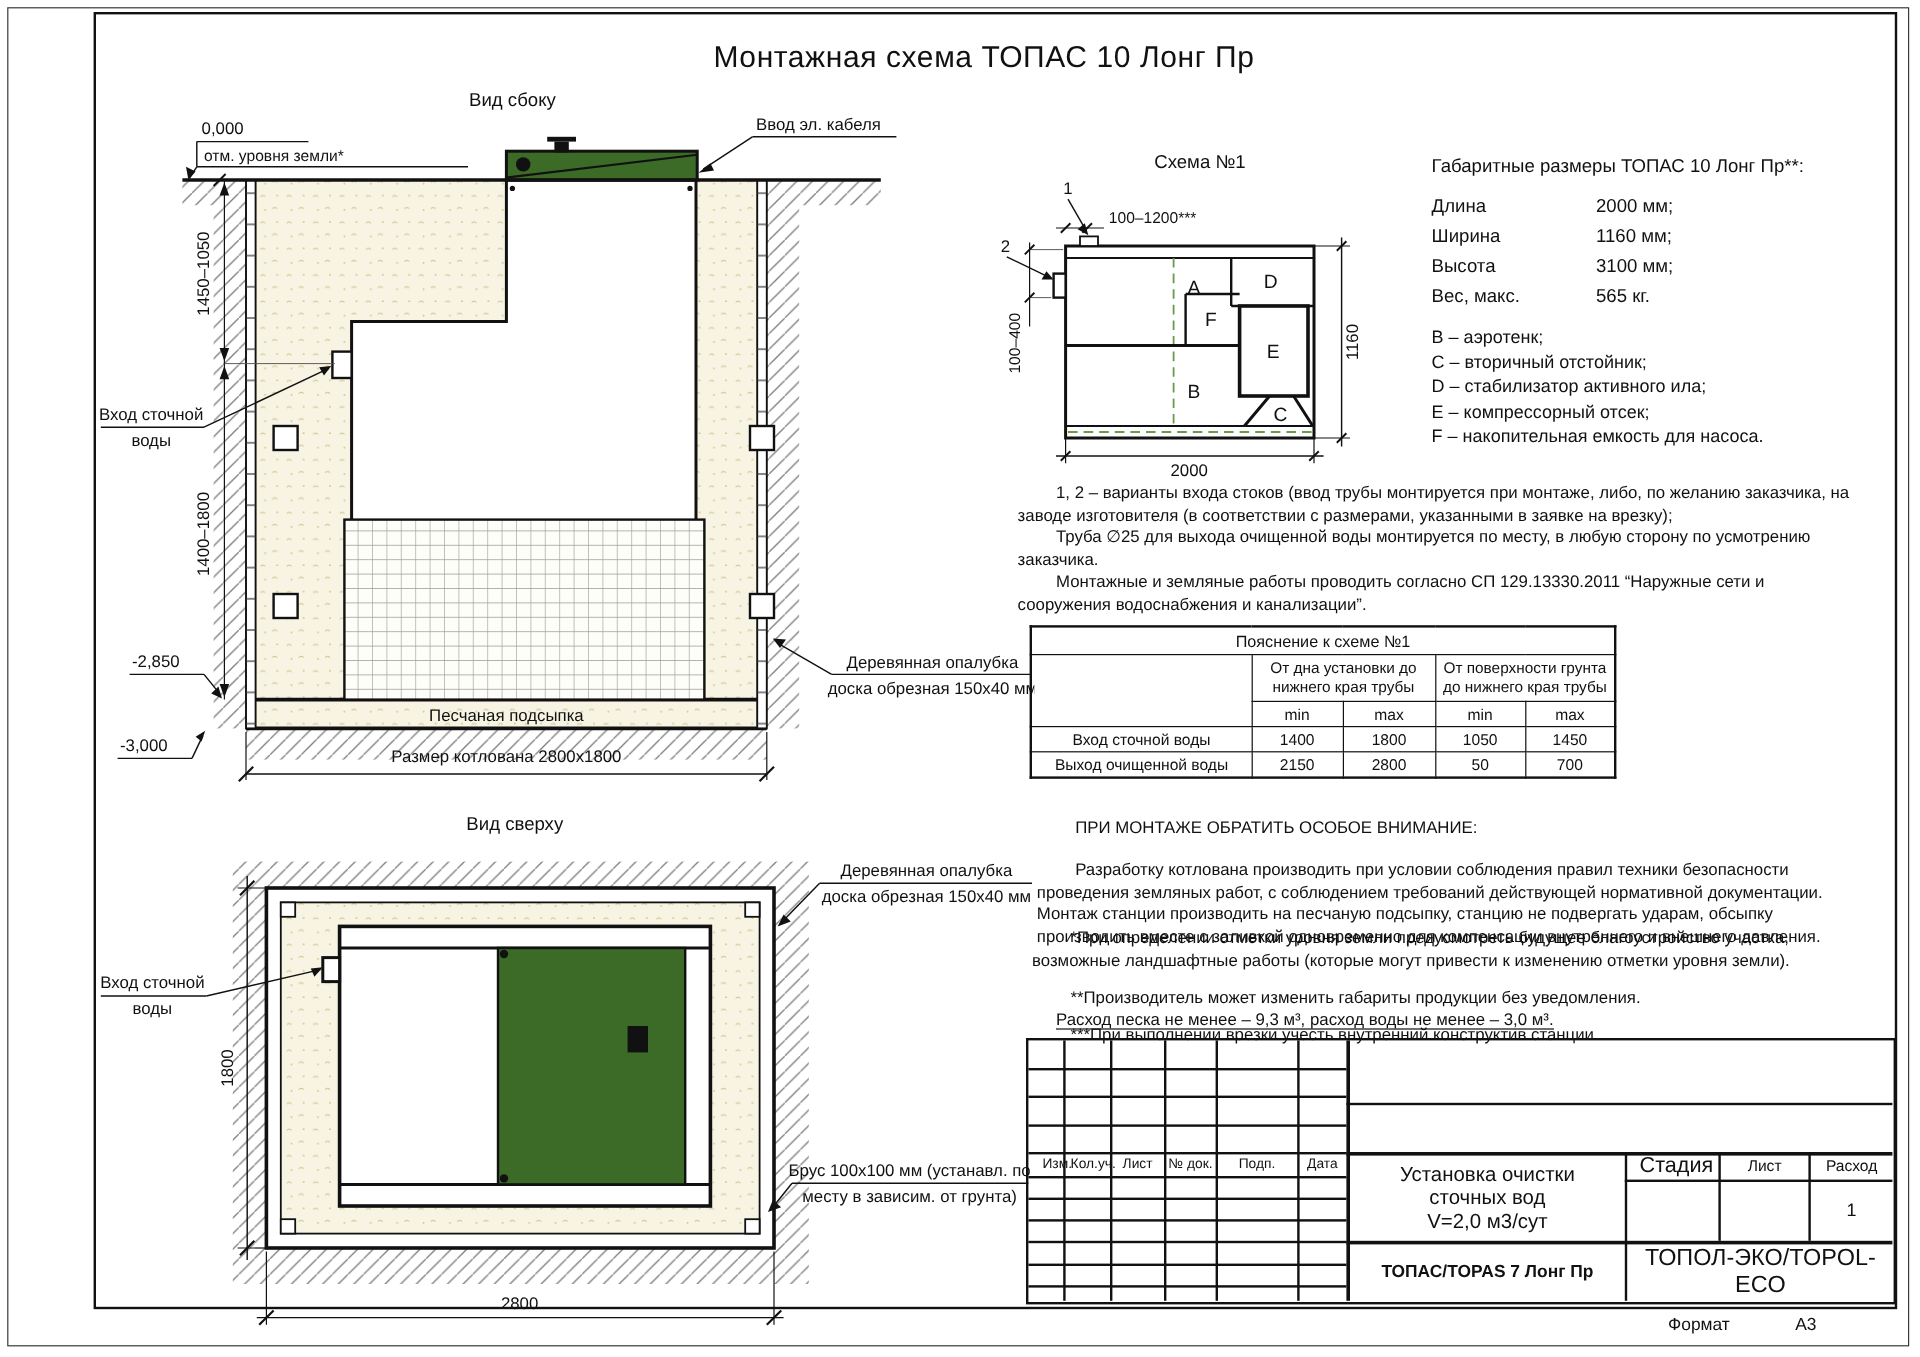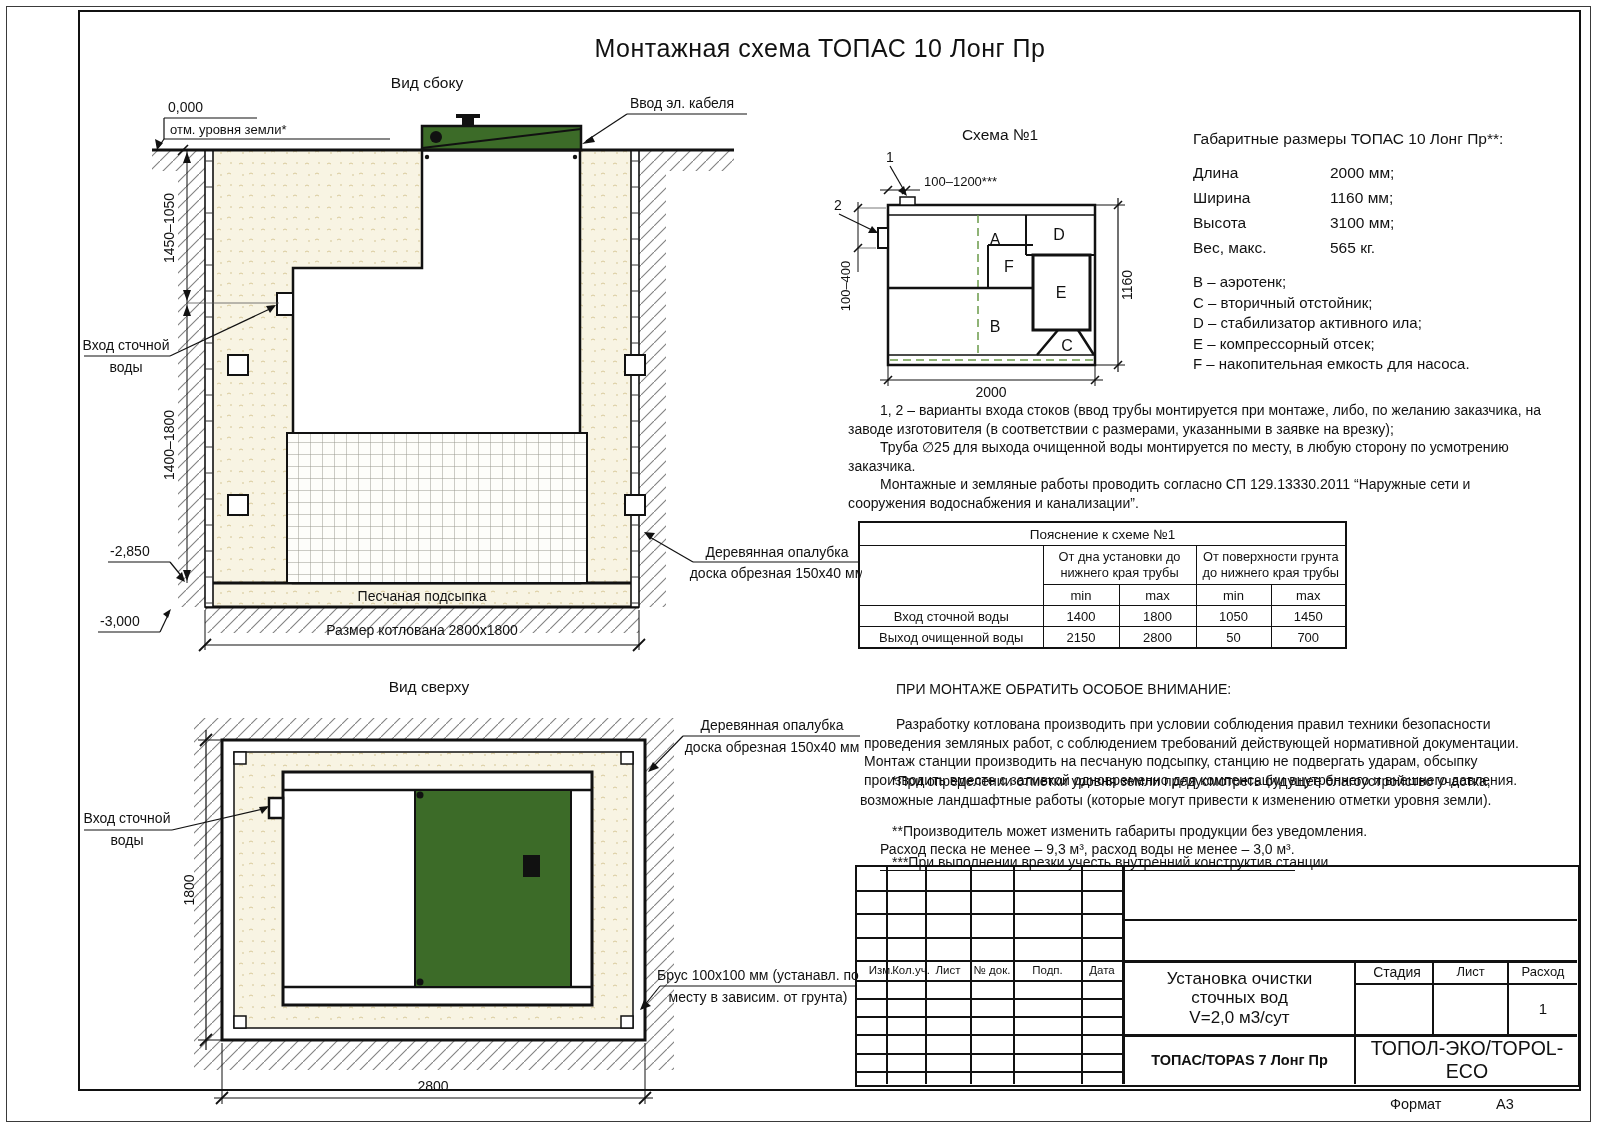--- a/index.html
+++ b/index.html
@@ -23,21 +23,21 @@
   .notes p.gap{}
   table.exp{position:absolute;left:858px;top:521px;border-collapse:collapse;table-layout:fixed;
             font-size:13px;border:2px solid #111}
   .exp td{border:1.6px solid #111;text-align:center;padding:0;height:20px;overflow:hidden}
   .exp .tt{height:22px;font-size:13.5px}
   .exp .g{height:38px;line-height:1.25;font-size:12.8px}
   .att{left:848px;top:664px;width:700px;font-size:14px;line-height:18.8px}
   .att p{margin:16px;text-indent:32px}
   .stars{left:848px;top:760px;width:706px;font-size:14px;line-height:19px}
   .stars p{margin:12px;text-indent:32px}
-  .consume{left:880px;top:841px;font-size:14px;border-bottom:1.5px solid #111;padding-bottom:13px}
+  .consume{left:880px;top:841px;font-size:14px;border-bottom:1.5px solid #111;padding-bottom:0}
   .stamp{left:855px;top:865px;width:725px;height:222px;border:2.5px solid #111;box-sizing:border-box}
   .ln{position:absolute;background:#111}
   .cell{position:absolute;display:flex;align-items:center;justify-content:center;text-align:center}
   .hdr{font-size:11.5px}
   .doc-title{flex-direction:column;font-size:17px;line-height:1.12}
   .fmt{font-size:14.5px}
 </style>
 </head>
 <body>
 
@@ -450,21 +450,21 @@
   <div class="cell hdr" style="left:114px;top:93px;width:42px;height:20px">№ док.</div>
   <div class="cell hdr" style="left:157px;top:93px;width:67px;height:20px">Подп.</div>
   <div class="cell hdr" style="left:225px;top:93px;width:40px;height:20px">Дата</div>
 
   <div class="cell doc-title" style="left:268px;top:95px;width:229px;height:72px">
     <div>Установка очистки</div>
     <div>сточных вод</div>
     <div>V=2,0 м3/сут</div>
   </div>
 
-  <div class="cell" style="left:499px;top:93px;width:82px;height:23px;font-size:14px">Стадия</div>
+  <div class="cell" style="left:499px;top:93px;width:82px;height:23px;font-size:18px">Стадия</div>
   <div class="cell" style="left:577px;top:93px;width:73px;height:23px;font-size:13px">Лист</div>
   <div class="cell" style="left:652px;top:93px;width:68px;height:23px;font-size:13px">Расход</div>
   <div class="cell" style="left:652px;top:116px;width:68px;height:51px;font-size:15px">1</div>
 
   <div class="cell" style="left:268px;top:169px;width:229px;height:48px;font-size:14.5px;font-weight:bold">ТОПАС/TOPAS 7 Лонг Пр</div>
   <div class="cell" style="left:500px;top:169px;width:220px;height:48px;font-size:19.5px">ТОПОЛ-ЭКО/TOPOL-ECO</div>
 </div>
 
 <div class="abs fmt" style="left:1390px;top:1096px">Формат</div>
 <div class="abs fmt" style="left:1496px;top:1096px">А3</div>

